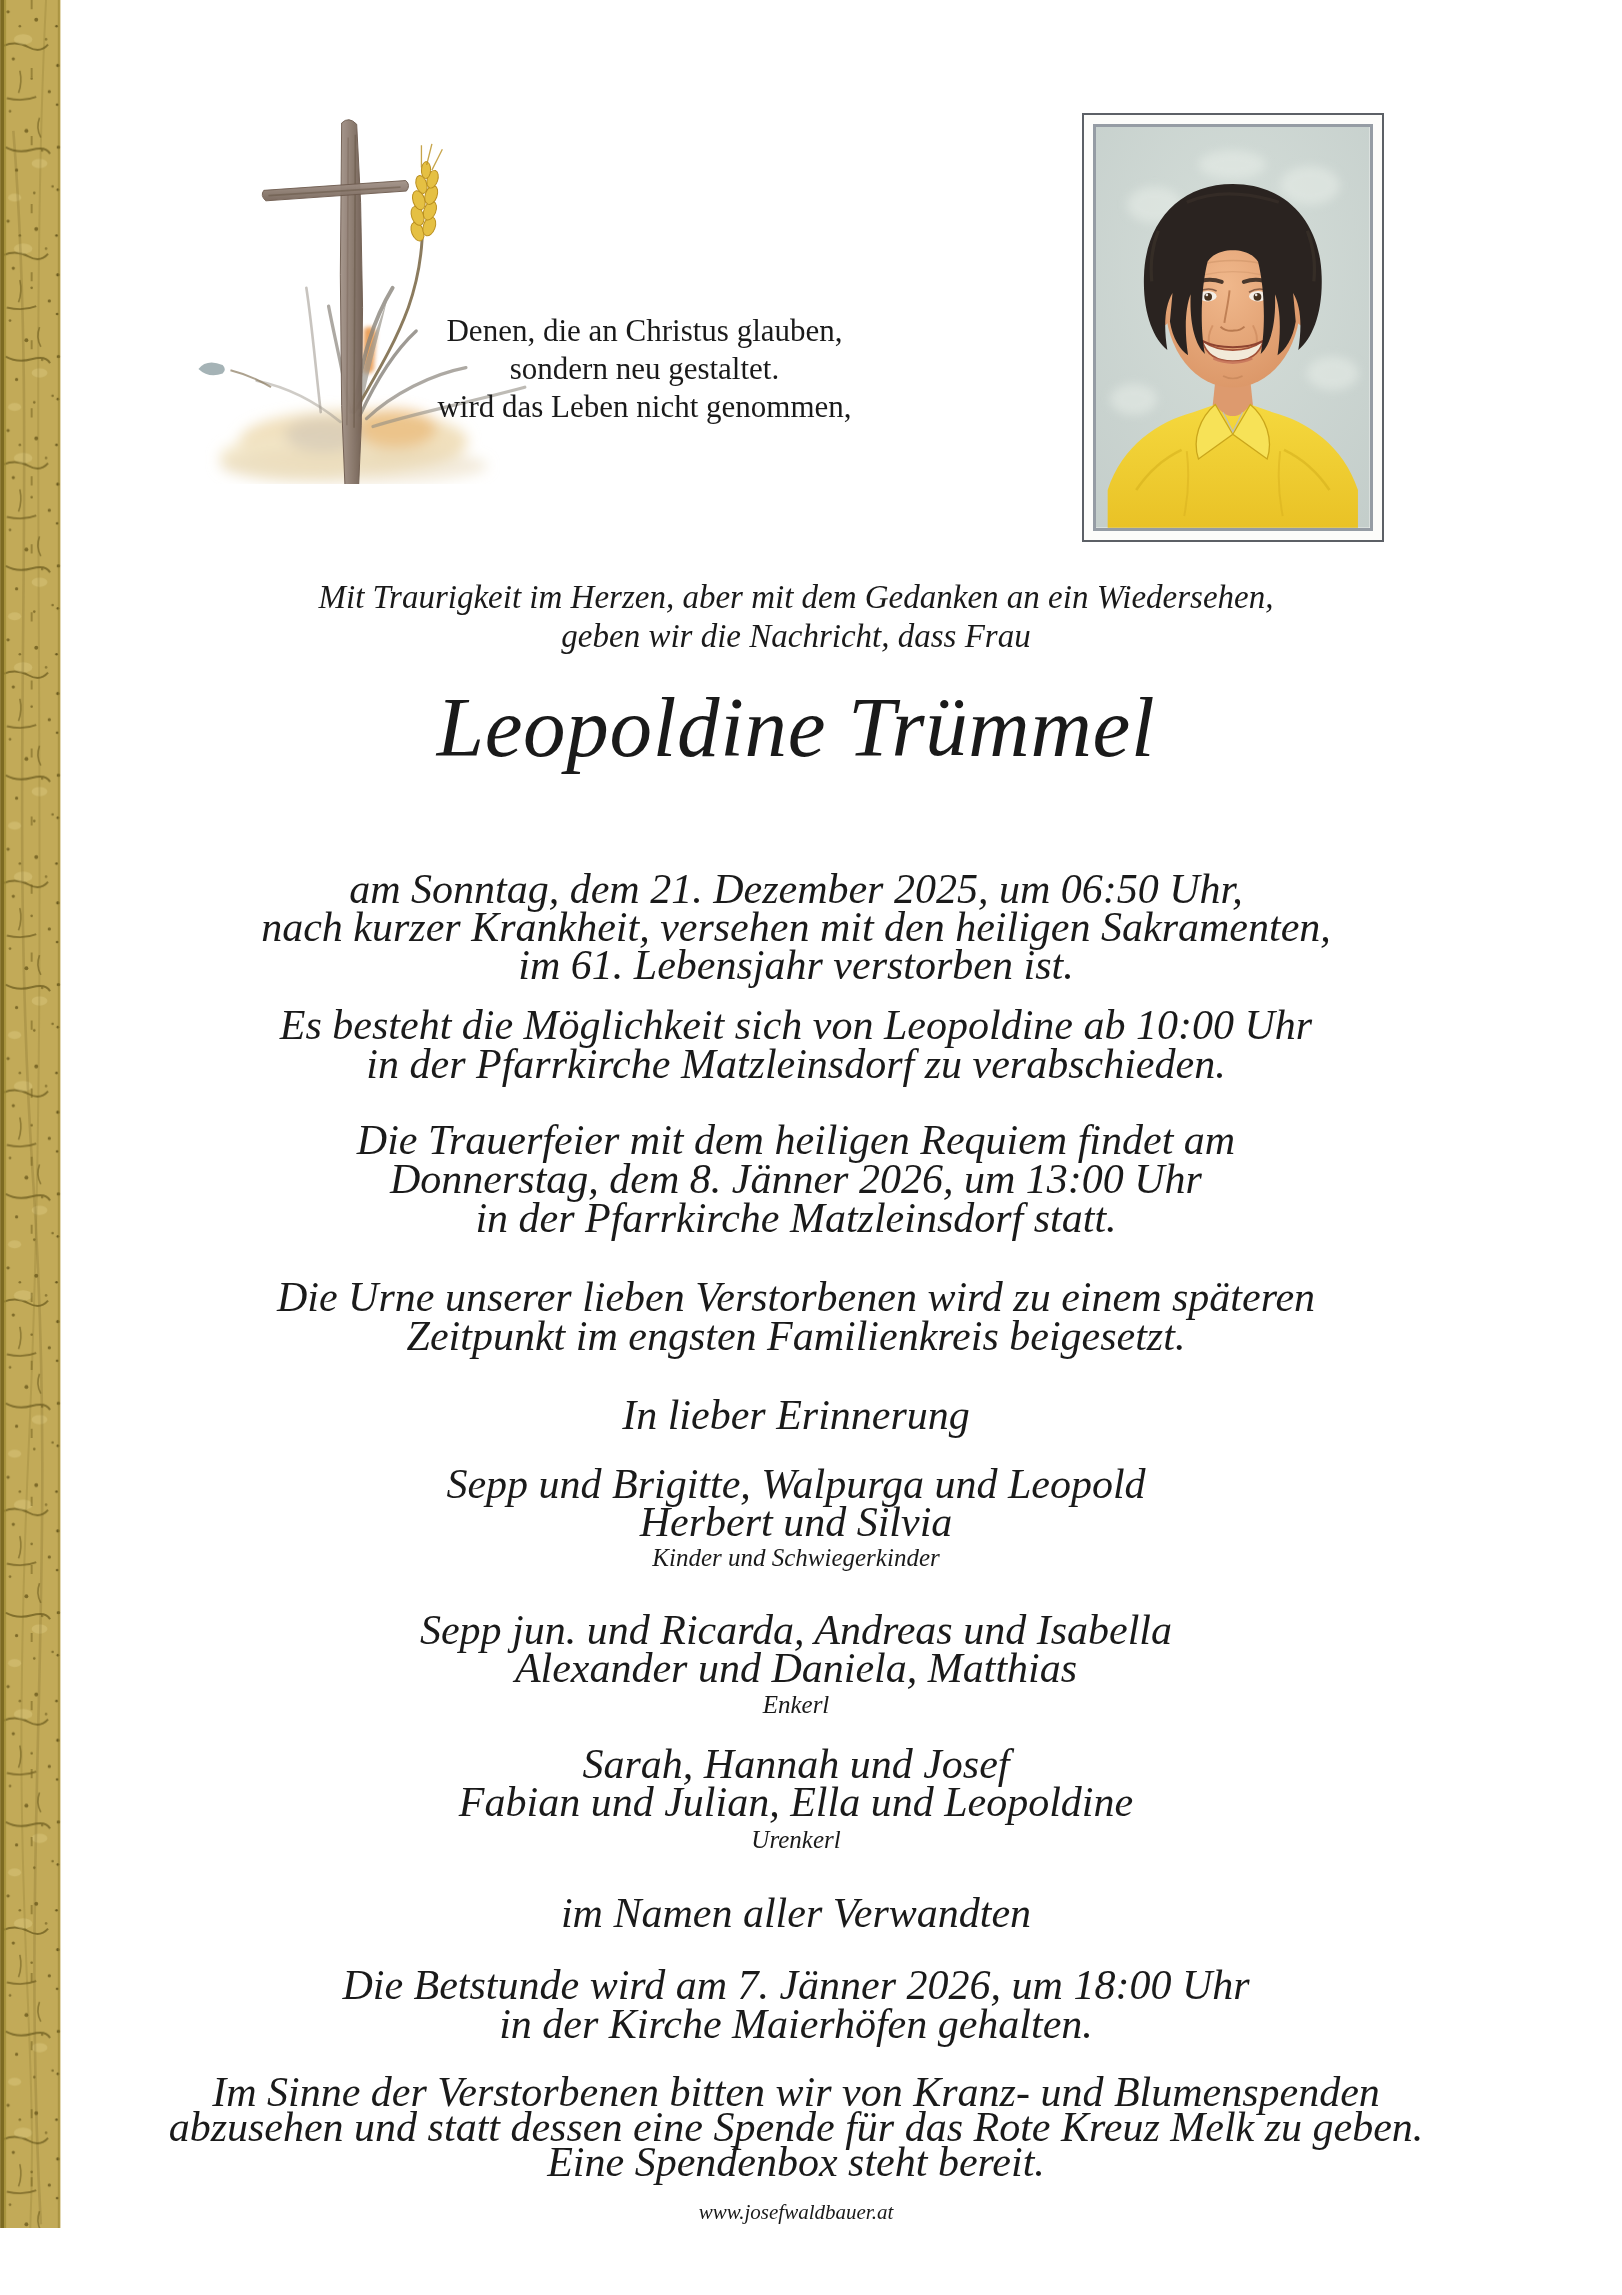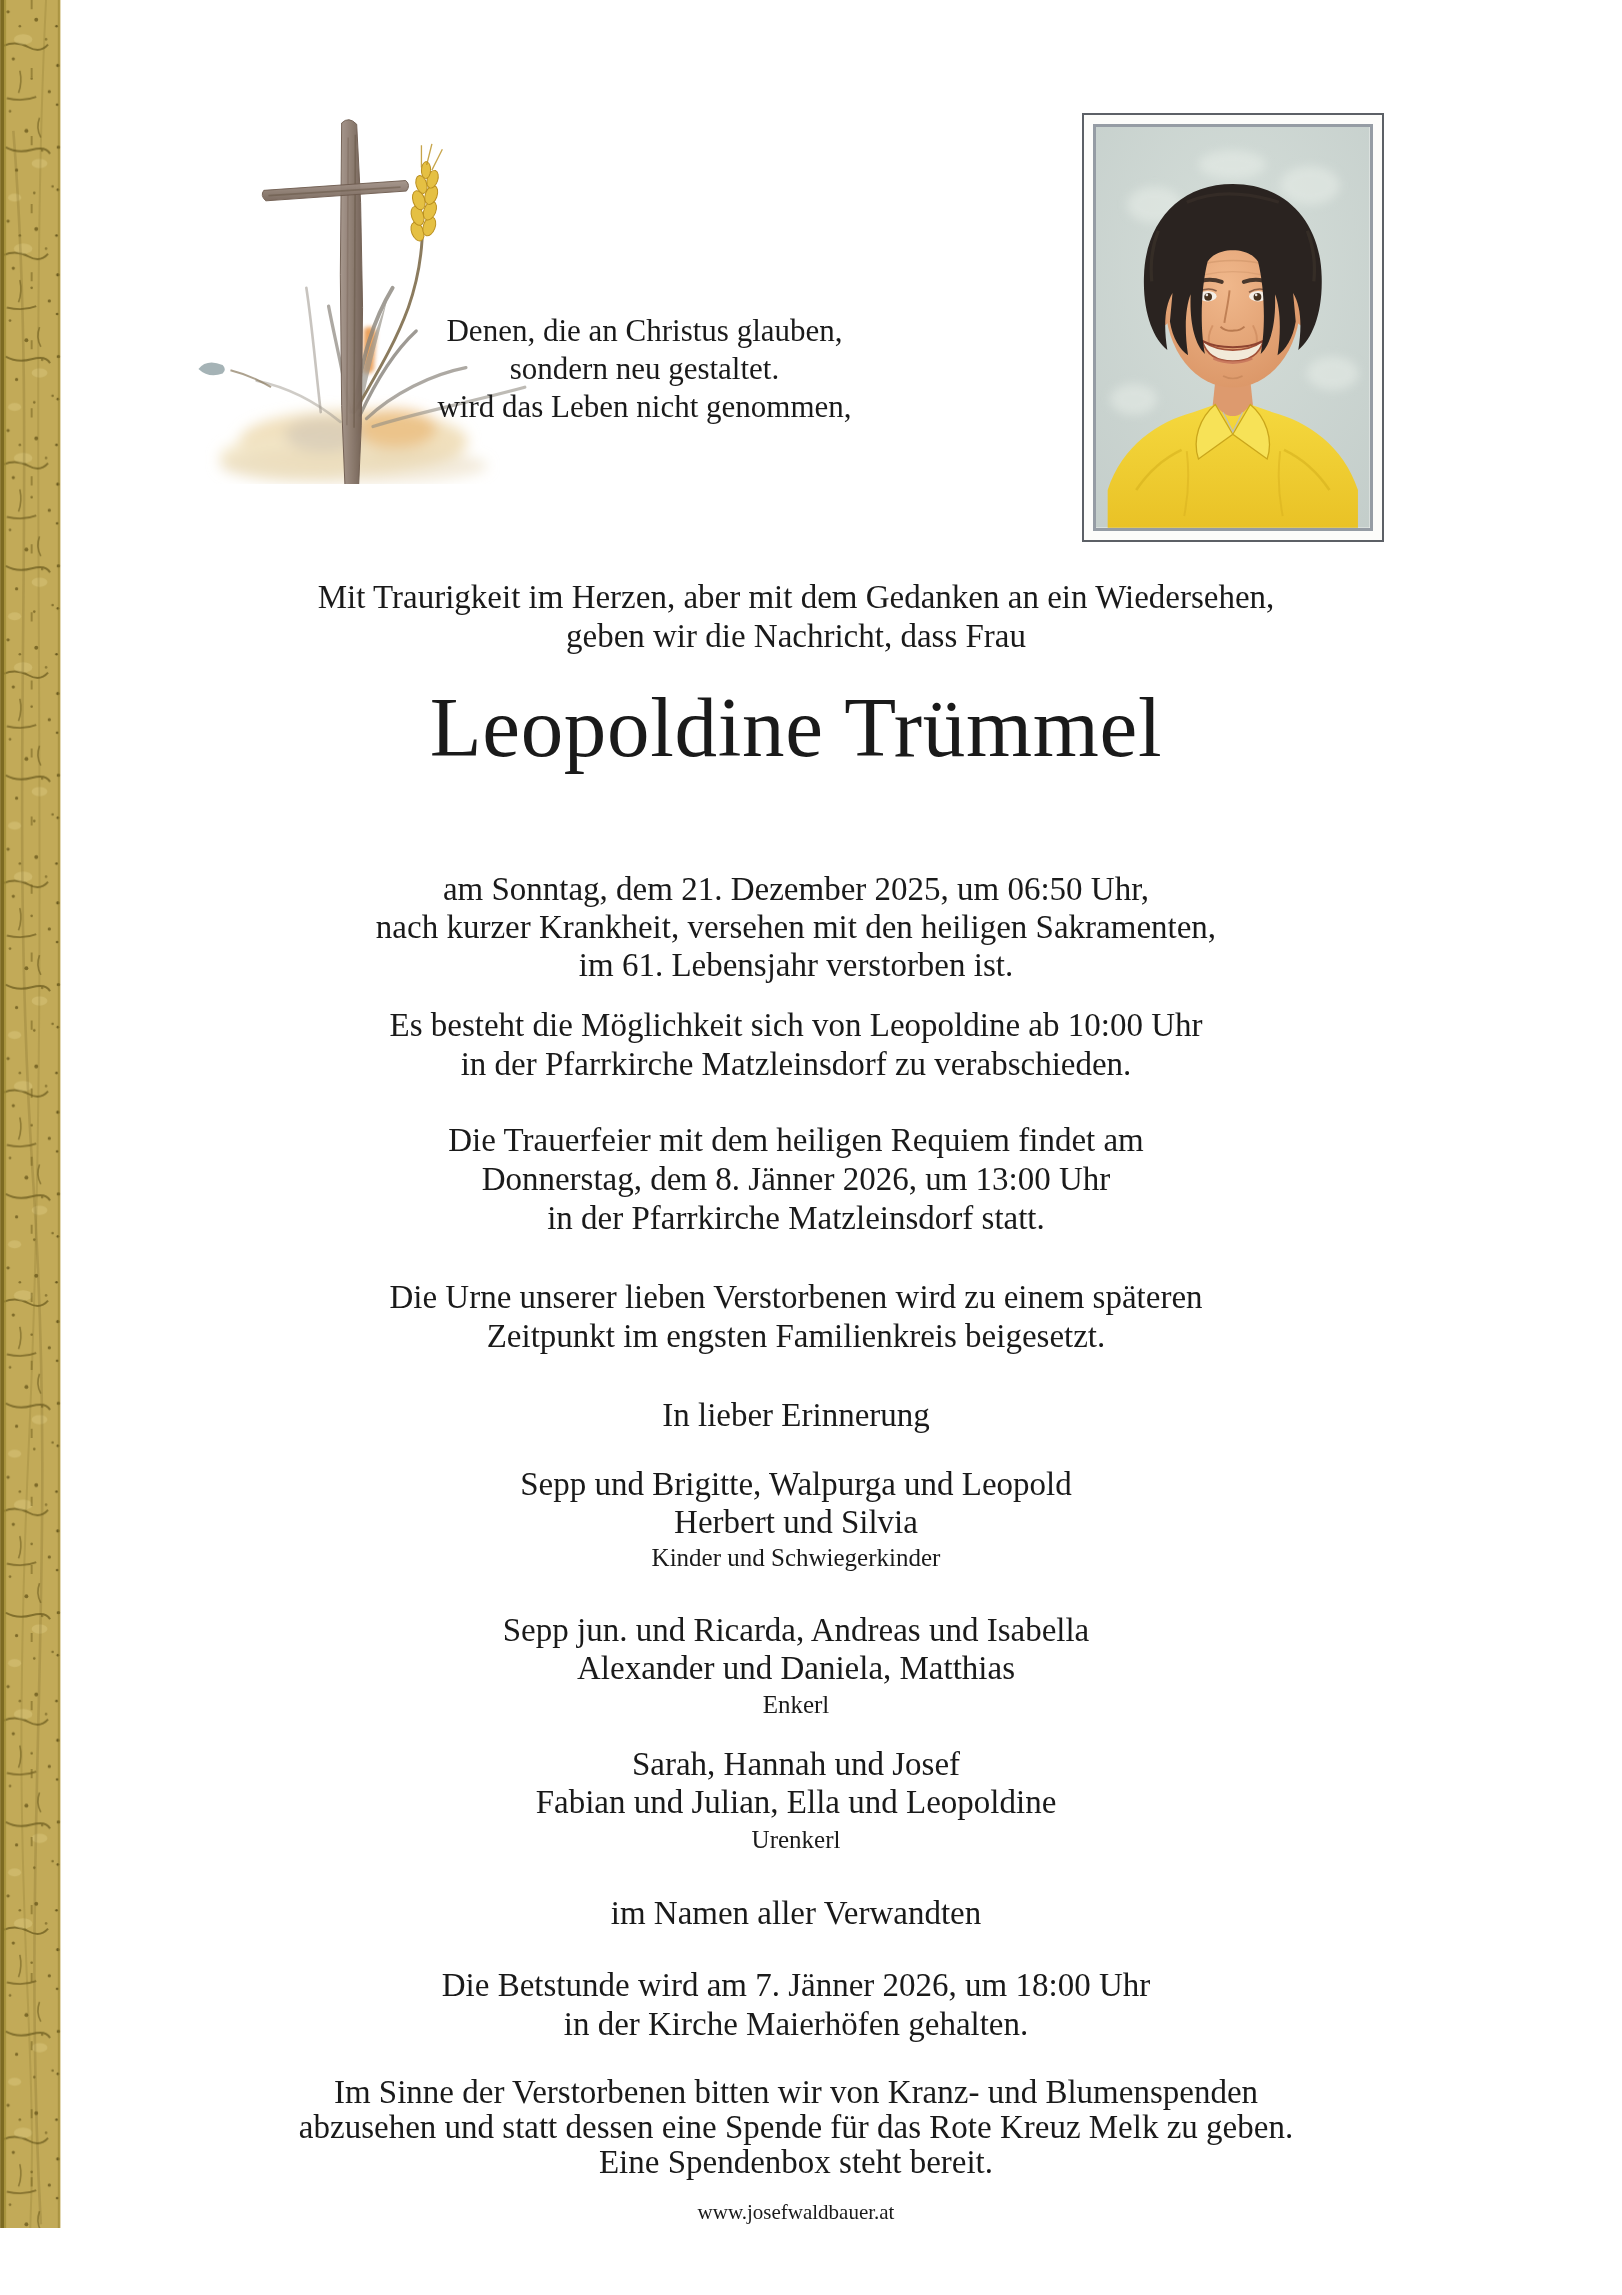--- a/index.html
+++ b/index.html
@@ -9,37 +9,38 @@
     background:#ffffff;
     overflow:hidden;
     font-family:"Liberation Serif", serif;
     color:#1a1a1a;
   }
   .abs{position:absolute;}
   .col{
     position:absolute;
     left:63px;width:1466px;
     text-align:center;
+    font-style:italic;
   }
   .line{display:block;}
   .quote{
     position:absolute;
     left:383px;top:312px;width:523px;
     text-align:center;
     font-size:31px;line-height:38px;
     letter-spacing:0px;
   }
   .intro{top:578px;font-size:33px;line-height:39px;}
   .title{
     top:681px;
     font-size:85px;line-height:92px;
     letter-spacing:0.7px;
   }
   .address{top:782px;font-size:33px;line-height:39px;}
-  .para{font-size:33px;}
+  .para{font-size:42px;}
   .death{top:870px;line-height:38px;}
   .farewell{top:1006px;line-height:39px;}
   .funeral{top:1121px;line-height:39px;}
   .urn{top:1278px;line-height:39px;}
   .remembrance{top:1396px;line-height:39px;}
   .group1{top:1465px;line-height:38px;}
   .group2{top:1611px;line-height:38px;}
   .group3{top:1745px;line-height:38px;text-align:center;}
   .relation{font-size:25px;line-height:31px;}
   .rel1{top:1542px;}

